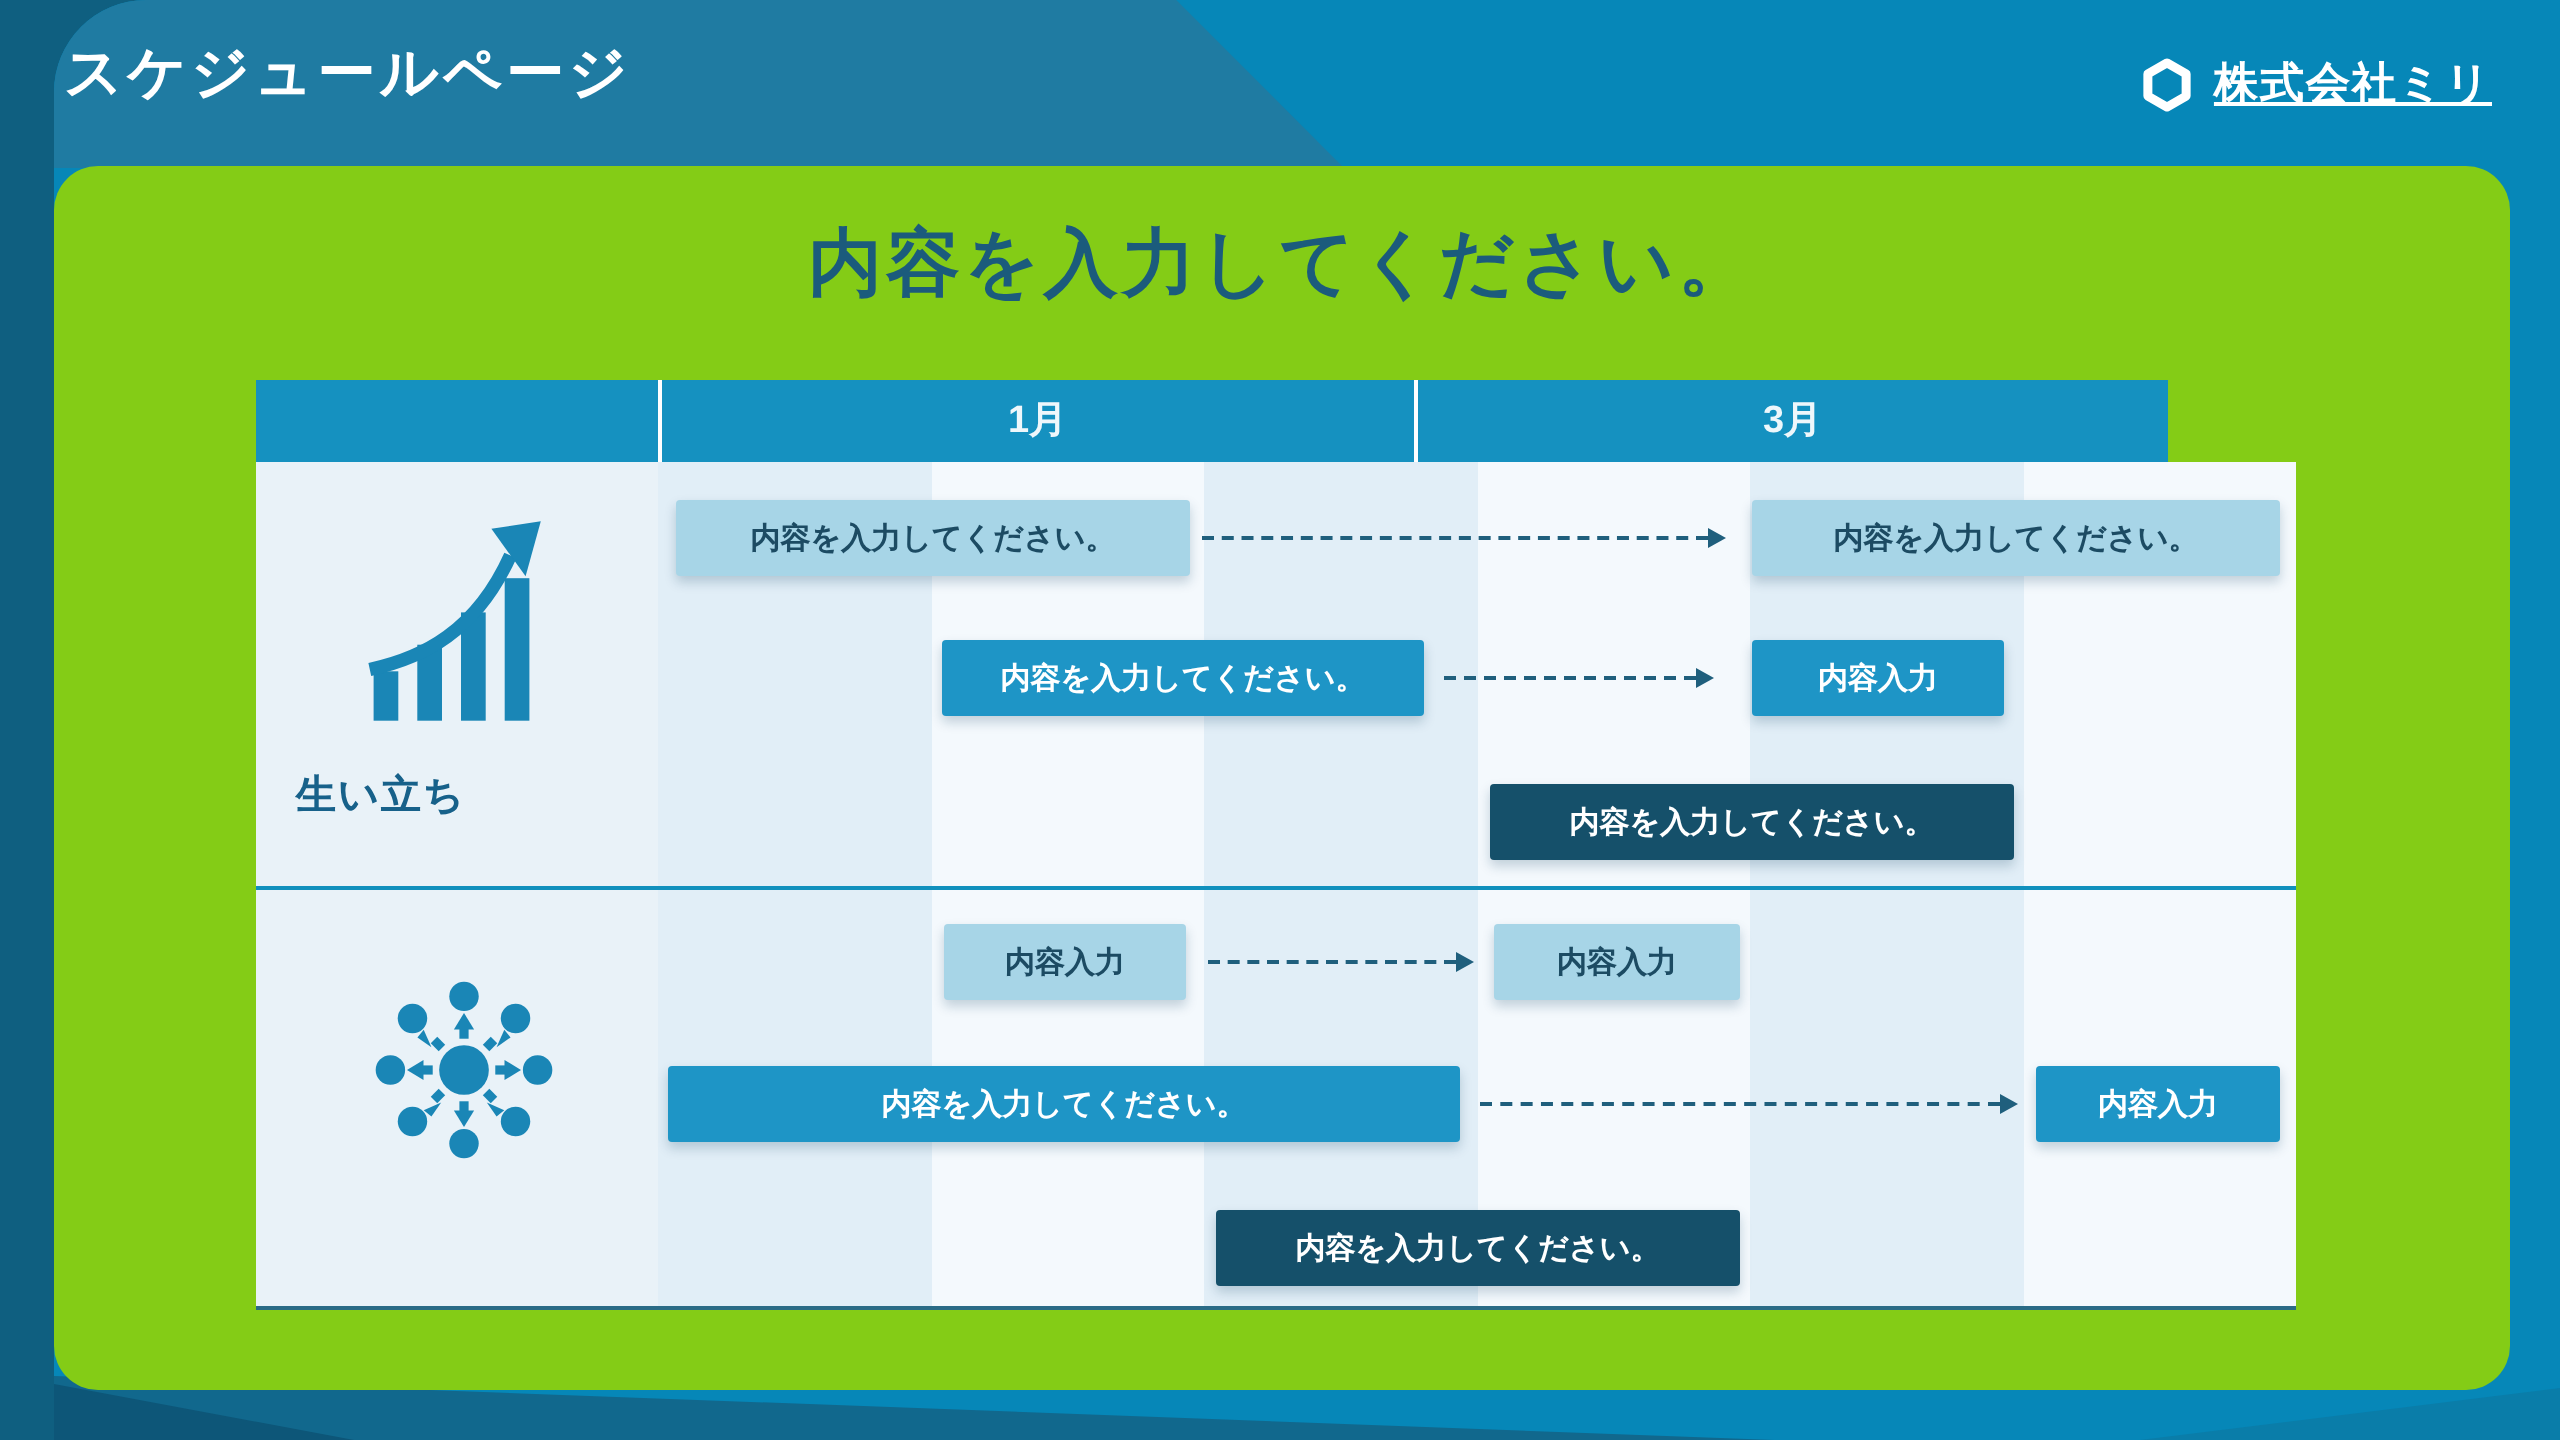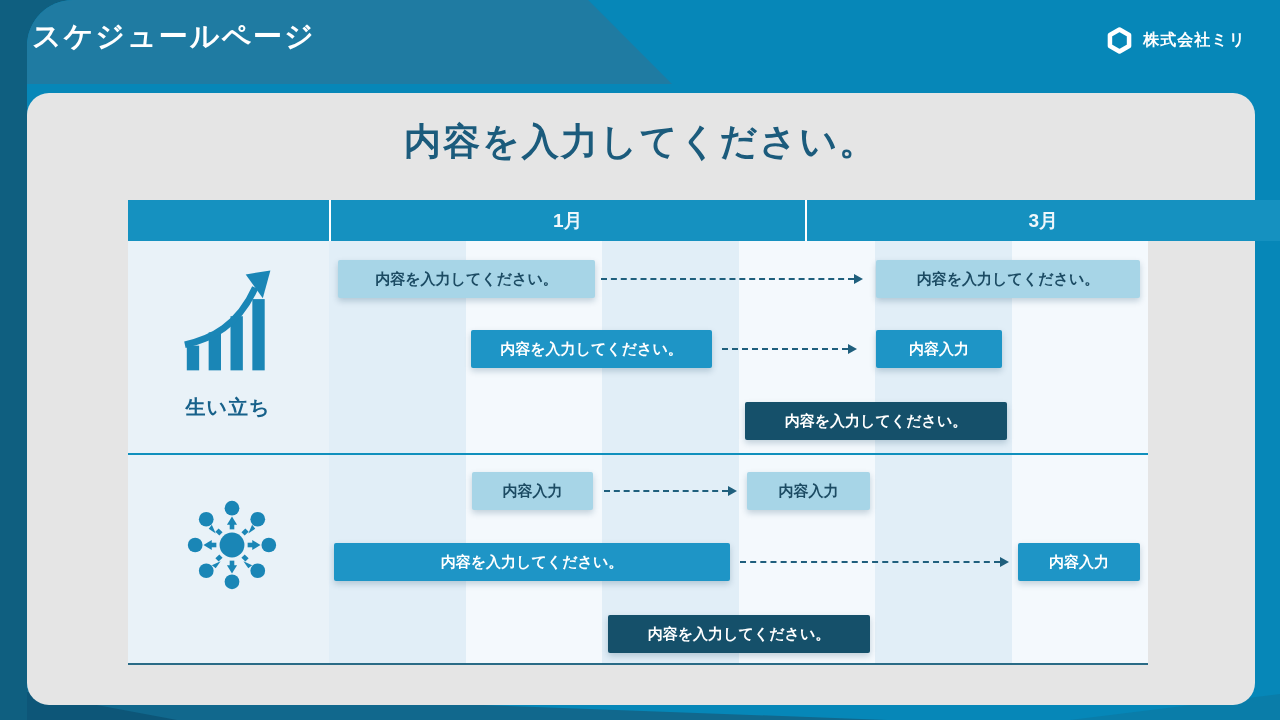--- a/index.html
+++ b/index.html
@@ -17,47 +17,47 @@
   .bg-corner-bl{position:absolute;left:27px;bottom:0;width:150px;height:28px;background:#0d5678;
     clip-path:polygon(0 0,100% 100%,0 100%);}
   .bg-corner-br{position:absolute;right:0;bottom:0;width:210px;height:26px;background:#0a7da9;
     clip-path:polygon(100% 0,100% 100%,0 100%);}
 
   
   .page-header{position:absolute;left:0;top:0;width:1280px;height:97px;}
   .page-title{position:absolute;left:32px;top:17px;color:#ffffff;font-size:29px;font-weight:bold;letter-spacing:2px;}
   .logo-group{position:absolute;right:34px;top:27px;display:flex;align-items:center;gap:10px;}
   .logo-hex svg{display:block;}
-  .company-name{color:#ffffff;font-size:16px;font-weight:bold;letter-spacing:1px;}
+  .company-name{color:#ffffff;font-size:22px;font-weight:bold;letter-spacing:1px;text-decoration:underline;}
 
   
-  .card{position:absolute;left:27px;top:93px;width:1228px;height:612px;background:#e5e5e5;border-radius:22px;}
+  .card{position:absolute;left:27px;top:83px;width:1228px;height:612px;background:#84cc16;border-radius:22px;}
   .card-title{position:absolute;top:24px;left:0;right:0;text-align:center;
     font-size:37px;font-weight:800;color:#1b5b7c;letter-spacing:2px;}
 
   
-  .g-head{position:absolute;left:101px;top:107px;width:1152px;height:41px;background:#1591c0;display:flex;}
+  .g-head{position:absolute;left:101px;top:107px;width:956px;height:41px;background:#1591c0;display:flex;}
   .g-head .spacer{width:201px;}
   .g-head .m{flex:1;border-left:2px solid #ffffff;box-sizing:border-box;
     color:#eef7fb;font-size:19px;font-weight:bold;text-align:center;line-height:41px;}
 
   .g-body{position:absolute;left:101px;top:148px;width:1020px;height:424px;}
   .stripe{position:absolute;top:0;height:424px;}
   .stripe-label{left:0;width:201px;background:#e9f2f8;}
   .s0{left:201px;width:137px;background:#e1eef7;}
   .s1{left:338px;width:136px;background:#f4f9fd;}
   .s2{left:474px;width:137px;background:#e1eef7;}
   .s3{left:611px;width:136px;background:#f4f9fd;}
   .s4{left:747px;width:137px;background:#e1eef7;}
   .s5{left:884px;width:136px;background:#f4f9fd;}
 
   .row-divider{position:absolute;left:0;top:212px;width:1020px;height:0;border-top:2px solid #1090bd;}
   .bottom-line{position:absolute;left:0;top:422px;width:1020px;height:0;border-top:2px solid #2a6b86;}
 
-  .row-label{position:absolute;left:20px;width:160px;text-align:center;
+  .row-label{position:absolute;left:20px;width:160px;text-align:left;
     color:#17618a;font-size:20px;font-weight:bold;letter-spacing:1px;}
   .row-label.r1{top:153px;}
   .row-label.r2{top:364px;}
   .row-icon{position:absolute;}
   .icon-growth{left:55px;top:24px;}
   .icon-spread{left:58px;top:256px;}
 
   
   .bar{position:absolute;height:38px;display:flex;align-items:center;justify-content:center;
     font-size:15px;font-weight:bold;box-shadow:0 3px 6px rgba(10,60,90,0.22);border-radius:2px;box-sizing:border-box;}

